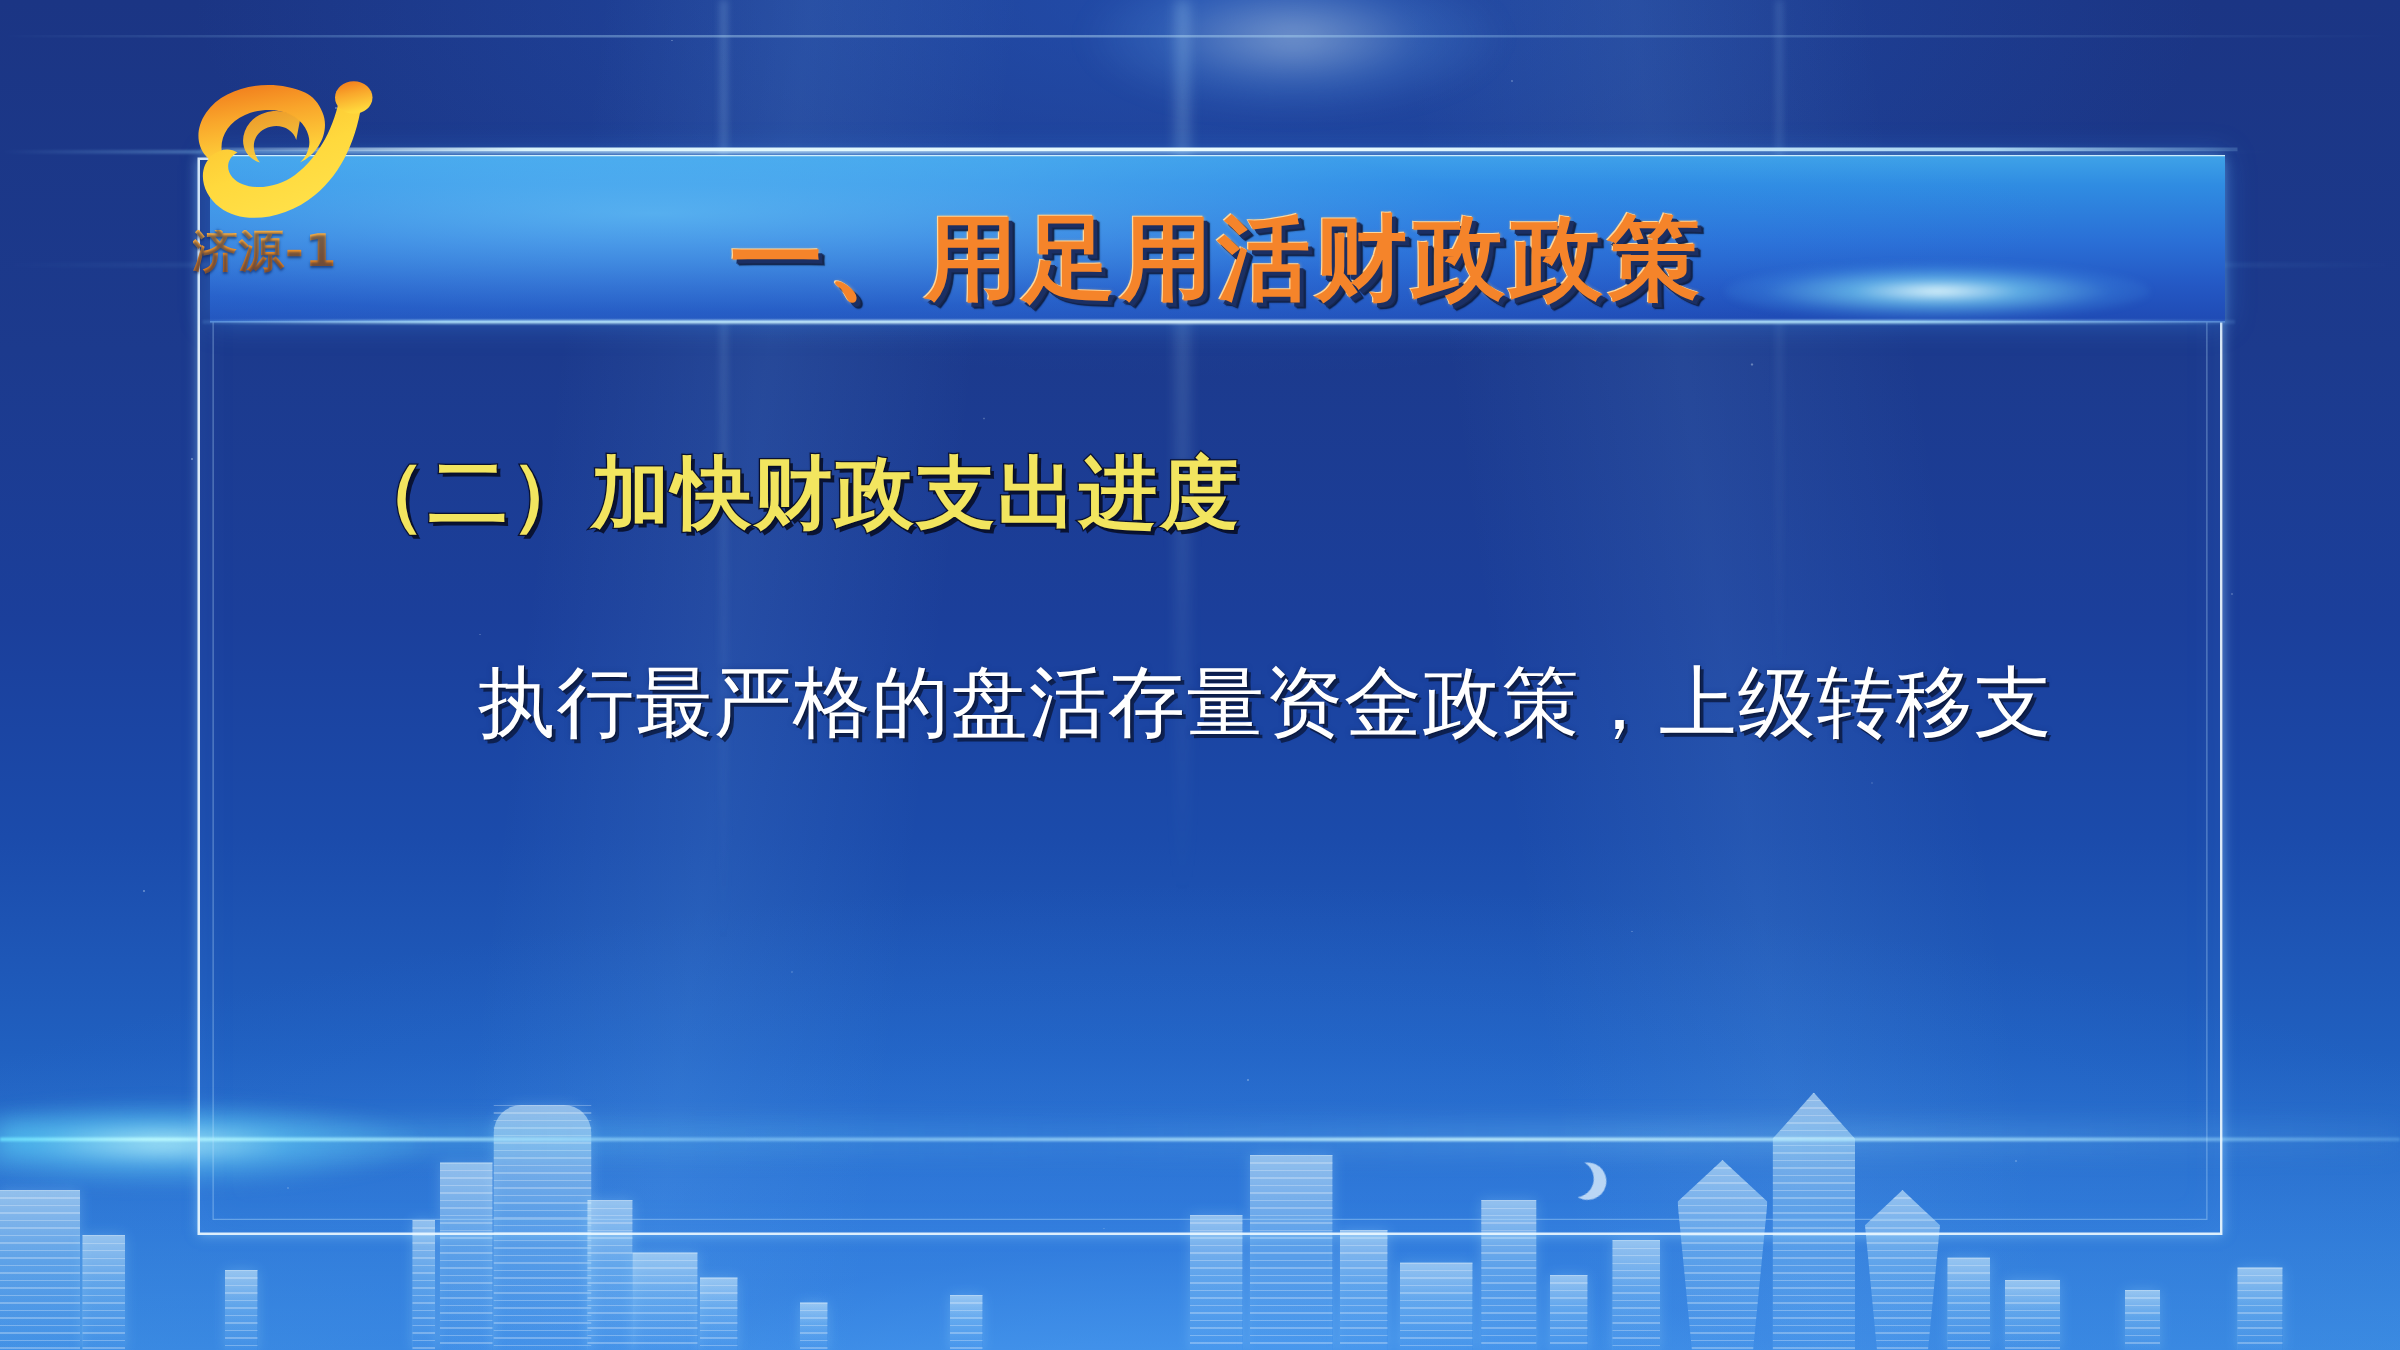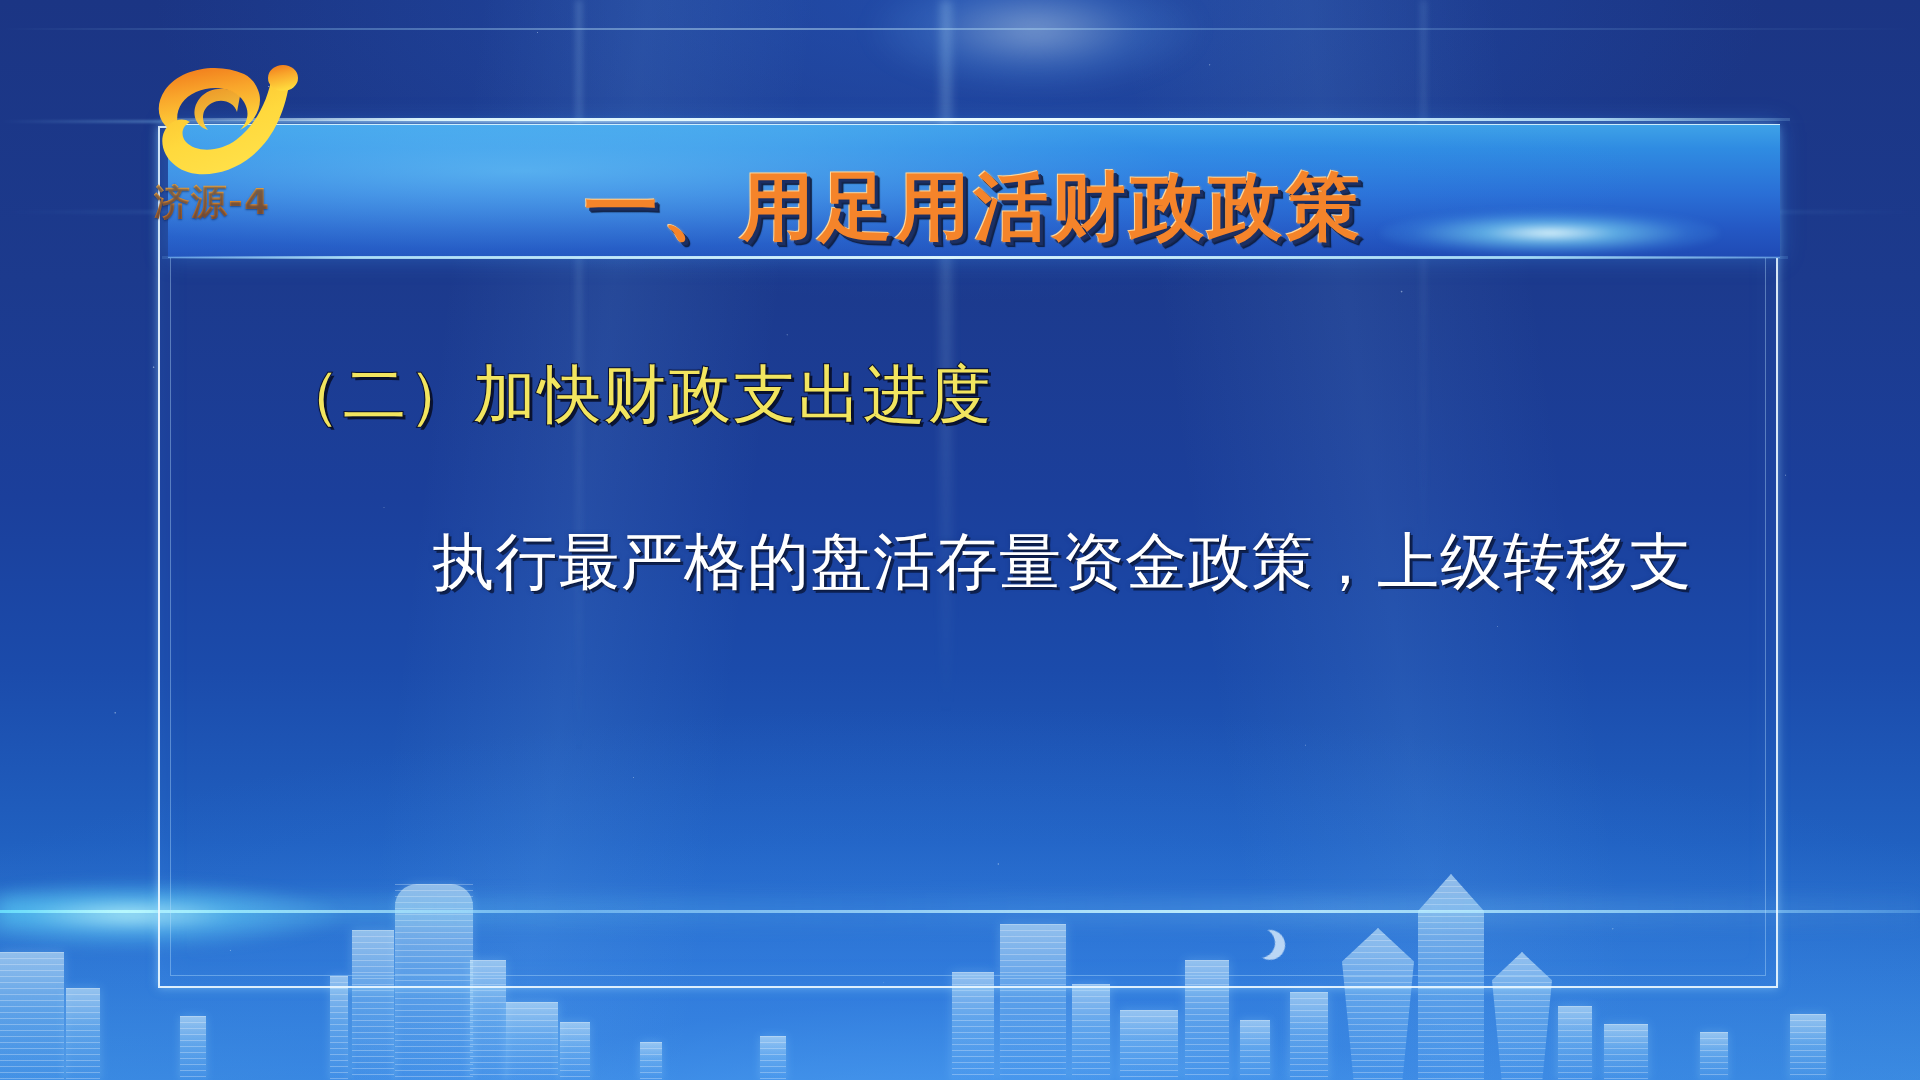--- a/index.html
+++ b/index.html
@@ -136,35 +136,35 @@
     font-size:74px;font-weight:bold;letter-spacing:4px;
     font-family:"DejaVu Serif","Liberation Serif",serif;
     color:#f5842a;
     text-shadow:
       3px 3px 0 #1b2f63, 4px 4px 0 #17274f, 5px 5px 1px rgba(10,22,50,.9),
       -1px -1px 0 #ffd79a, 0 0 3px rgba(255,200,120,.6);
     white-space:nowrap;}
 
   
   #subtitle{position:absolute;left:278px;top:352px;
-    font-size:63px;font-weight:normal;letter-spacing:2px;
+    font-size:63px;font-weight:bold;letter-spacing:2px;
     font-family:"DejaVu Sans","Liberation Sans",sans-serif;
     color:#f2e55f;white-space:nowrap;
     -webkit-text-stroke:2px #0c1330;
     paint-order:stroke fill;
     text-shadow:3px 3px 0 rgba(8,14,40,.9), 0 0 2px rgba(10,18,48,.9);}
 
   
   #body-text{position:absolute;left:252px;top:515px;width:1440px;
     font-size:62px;line-height:1.52;letter-spacing:1px;
     font-family:"DejaVu Sans","Liberation Sans",sans-serif;
     color:#ffffff;font-weight:500;
     text-shadow:3px 3px 0 rgba(10,24,60,.80), 1px 1px 0 rgba(12,28,68,.9), 0 0 4px rgba(20,50,120,.55);}
   #body-text .ln{white-space:nowrap;display:block;}
-  #body-text .ln.first{text-indent:2.1em;text-align:right;}
+  #body-text .ln.first{text-indent:2.1em;}
 </style>
 </head>
 <body>
 
 <div id="stage">
 
   <div class="ray ray-a"></div>
   <div class="ray ray-b"></div>
   <div class="ray ray-c"></div>
   <div class="ray ray-d"></div>
@@ -240,21 +240,21 @@
       </defs>
 
       <path d="M104,18 C78,6 40,12 25,34 C12,53 20,74 42,78 C32,62 38,44 56,36 C74,28 96,32 104,46 C110,56 108,66 100,74 C116,66 124,48 118,34 C115,26 110,21 104,18 Z" fill="url(#lg1)"></path>
 
       <path d="M100,40 C90,30 70,30 60,42 C50,54 54,70 68,74 C60,64 62,52 72,47 C82,42 94,46 97,56 Z" fill="url(#lg3)" opacity="0.95"></path>
 
       <path d="M150,22 C146,54 134,82 112,100 C88,120 54,124 36,110 C20,98 18,78 30,68 C36,63 44,62 50,66 C42,70 40,79 46,86 C56,97 80,96 96,84 C116,69 128,44 132,20 C136,14 146,14 150,22 Z" fill="url(#lg2)"></path>
 
       <ellipse cx="143" cy="22" rx="15" ry="13" fill="url(#lg1)"></ellipse>
     </svg>
-    <div id="logo-text">济源-4</div>
+    <div id="logo-text">济源-1</div>
   </div>
 
   <div id="subtitle">（二）加快财政支出进度</div>
 
   <div id="body-text">
     <span class="ln first">执行最严格的盘活存量资金政策，上级转移支</span>
   </div>
 
 </div>
 

